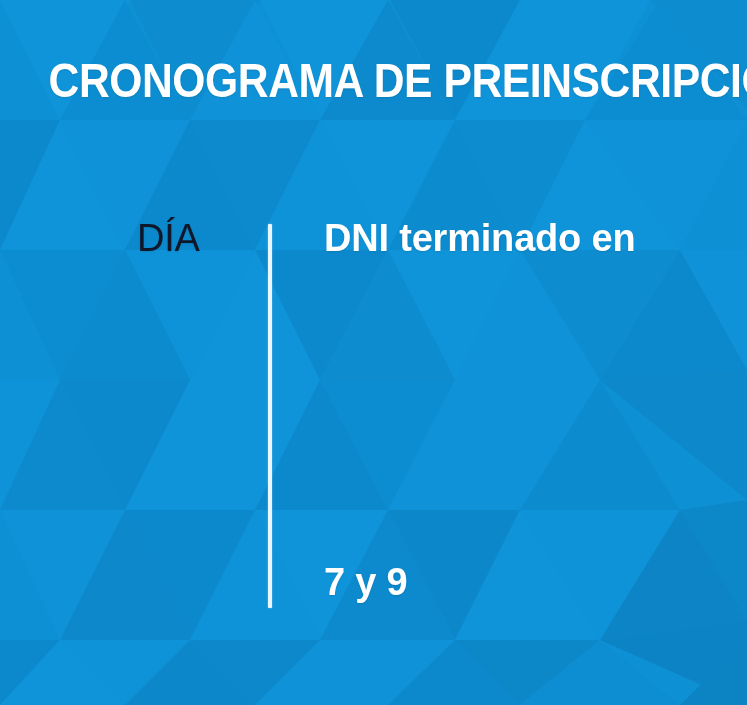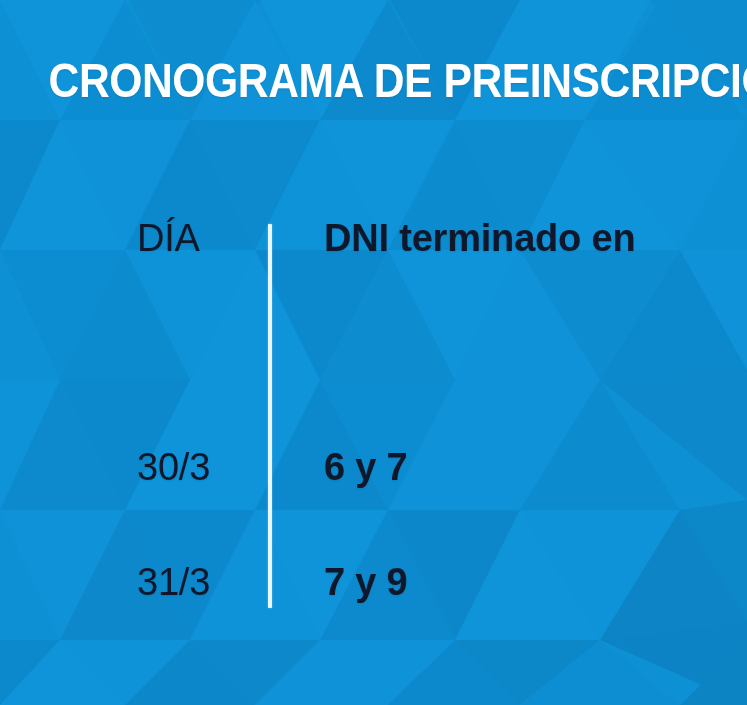--- a/index.html
+++ b/index.html
@@ -78,21 +78,21 @@
     letter-spacing: -0.2px;
     line-height: 60px;
     text-shadow: 0 1px 2px rgba(0,0,0,0.10);
     margin-left: 8px;
   }
 
   .cell-dni {
     position: absolute;
     left: 324px;
     width: 400px;
-    color: #0f172a;
+    color: #ffffff;
     font-size: 38px;
     font-weight: 700;
     letter-spacing: -0.2px;
     line-height: 60px;
     text-shadow: 0 1px 2px rgba(0,0,0,0.10);
   }
 
   .srow.header .cell-day,
   .srow.header .cell-dni {
     font-size: 38px;
@@ -202,27 +202,22 @@
   <div id="title">CRONOGRAMA DE PREINSCRIPCIÓN</div>
 
   <div id="schedule">
 
     <div class="srow header">
       <div class="cell-day">DÍA</div>
       <div class="cell-dni">DNI terminado en</div>
     </div>
 
 
-    <div class="srow r1">
-      <div class="cell-day">30/3</div>
-      <div class="cell-dni">6 y 7</div>
-    </div>
 
     <div class="srow r2">
-      <div class="cell-day">31/3</div>
       <div class="cell-dni">7 y 9</div>
     </div>
 
   </div>
 
   <div id="divider"></div>
 
 </div>
 
 </body></html>

